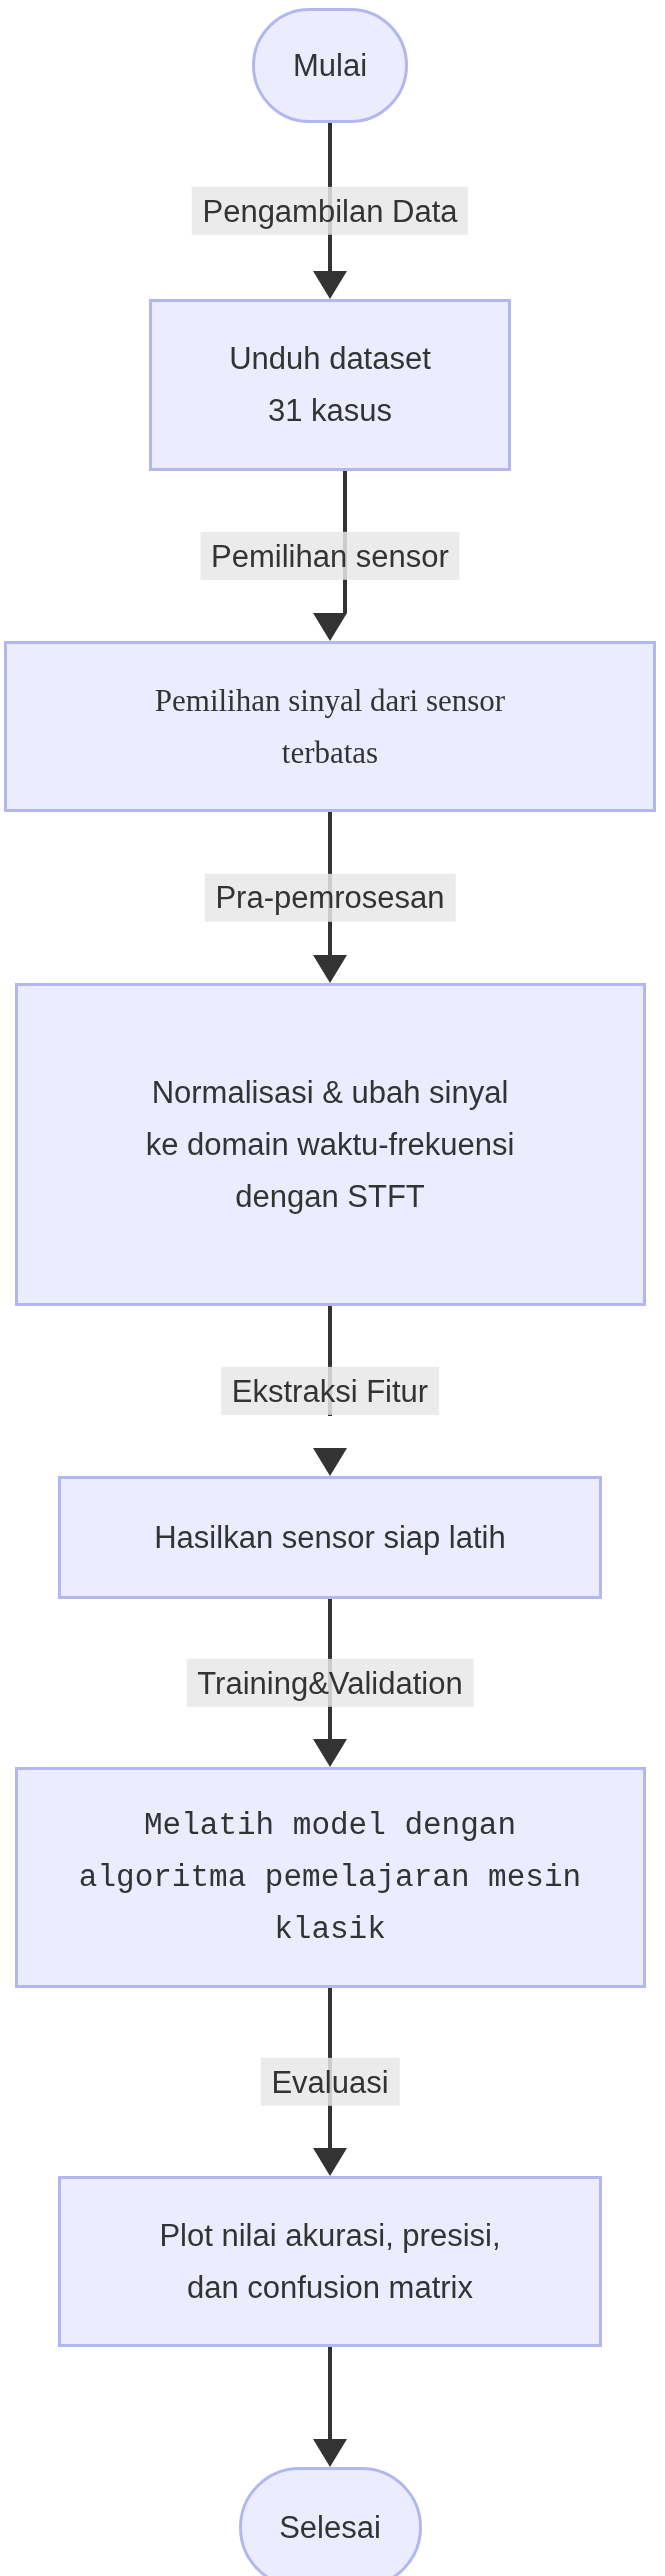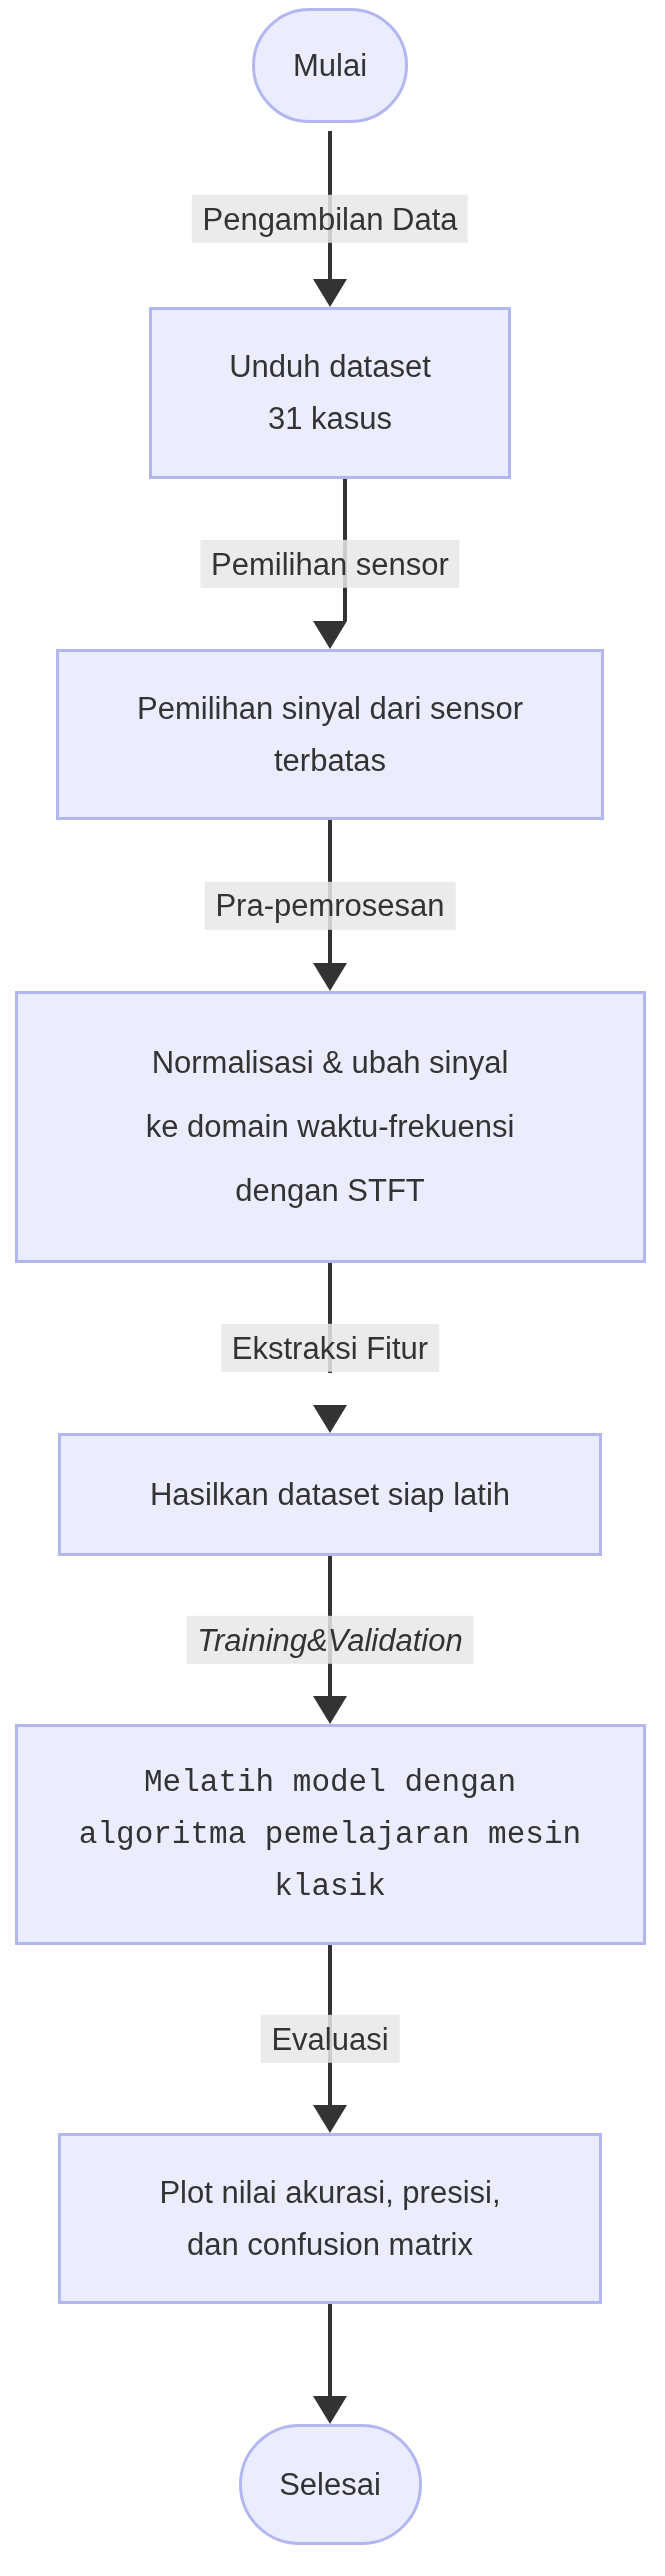--- a/index.html
+++ b/index.html
@@ -75,65 +75,65 @@
 </style>
 </head>
 <body>
 
 <div class="canvas">
 
   <div class="node stadium" style="width:156px;height:115px;">
     <span>Mulai</span>
   </div>
 
-  <div class="edge" style="height:176px;margin-top:8px;">
+  <div class="edge" style="height:176px;">
     <div class="shaft"></div>
     <div class="head"></div>
     <div class="elabel">Pengambilan Data</div>
   </div>
 
   <div class="node" style="width:362px;height:172px;">
     <div>Unduh dataset</div>
     <div>31 kasus</div>
   </div>
 
   <div class="edge" style="height:170px;align-items:flex-end;">
     <div class="shaft"></div>
     <div class="head"></div>
     <div class="elabel">Pemilihan sensor</div>
   </div>
 
-  <div class="node" style="width:548px;height:171px;">
+  <div class="node" style="width:652px;height:171px;font-family:Liberation Serif, serif;">
     <div>Pemilihan sinyal dari sensor</div>
     <div>terbatas</div>
   </div>
 
   <div class="edge" style="height:171px;justify-content:flex-end;">
     <div class="shaft"></div>
     <div class="head"></div>
     <div class="elabel">Pra-pemrosesan</div>
   </div>
 
-  <div class="node" style="width:631px;height:272px;gap:12px;">
+  <div class="node" style="width:631px;height:323px;">
     <div>Normalisasi &amp; ubah sinyal</div>
     <div>ke domain waktu-frekuensi</div>
     <div>dengan STFT</div>
   </div>
 
   <div class="edge" style="height:170px;gap:32px;">
     <div class="shaft"></div>
     <div class="head"></div>
     <div class="elabel">Ekstraksi Fitur</div>
   </div>
 
   <div class="node" style="width:544px;height:123px;">
-    <div>Hasilkan dataset siap latih</div>
+    <div>Hasilkan sensor siap latih</div>
   </div>
 
-  <div class="edge" style="height:168px;font-style:italic;">
+  <div class="edge" style="height:168px;">
     <div class="shaft"></div>
     <div class="head"></div>
     <div class="elabel">Training&amp;Validation</div>
   </div>
 
   <div class="node" style="width:631px;height:221px;font-family:Liberation Mono, monospace;">
     <div>Melatih model dengan</div>
     <div>algoritma pemelajaran mesin</div>
     <div>klasik</div>
   </div>

